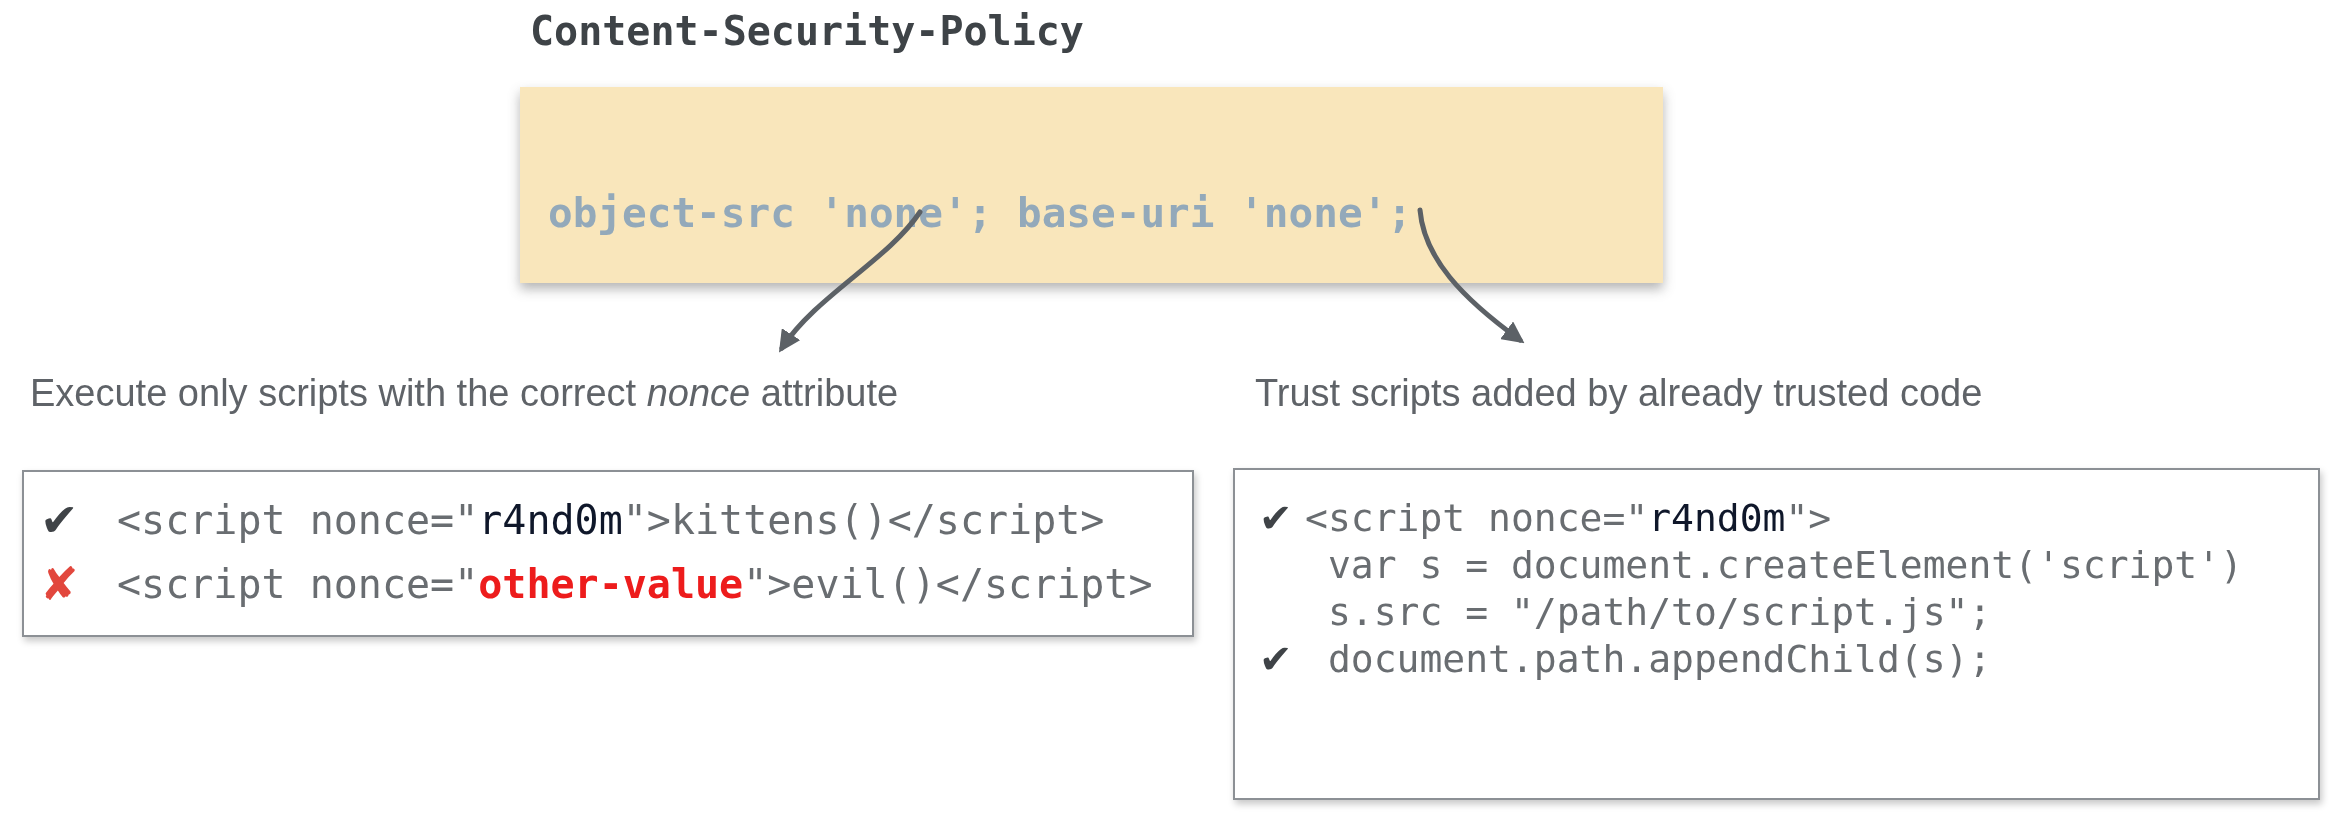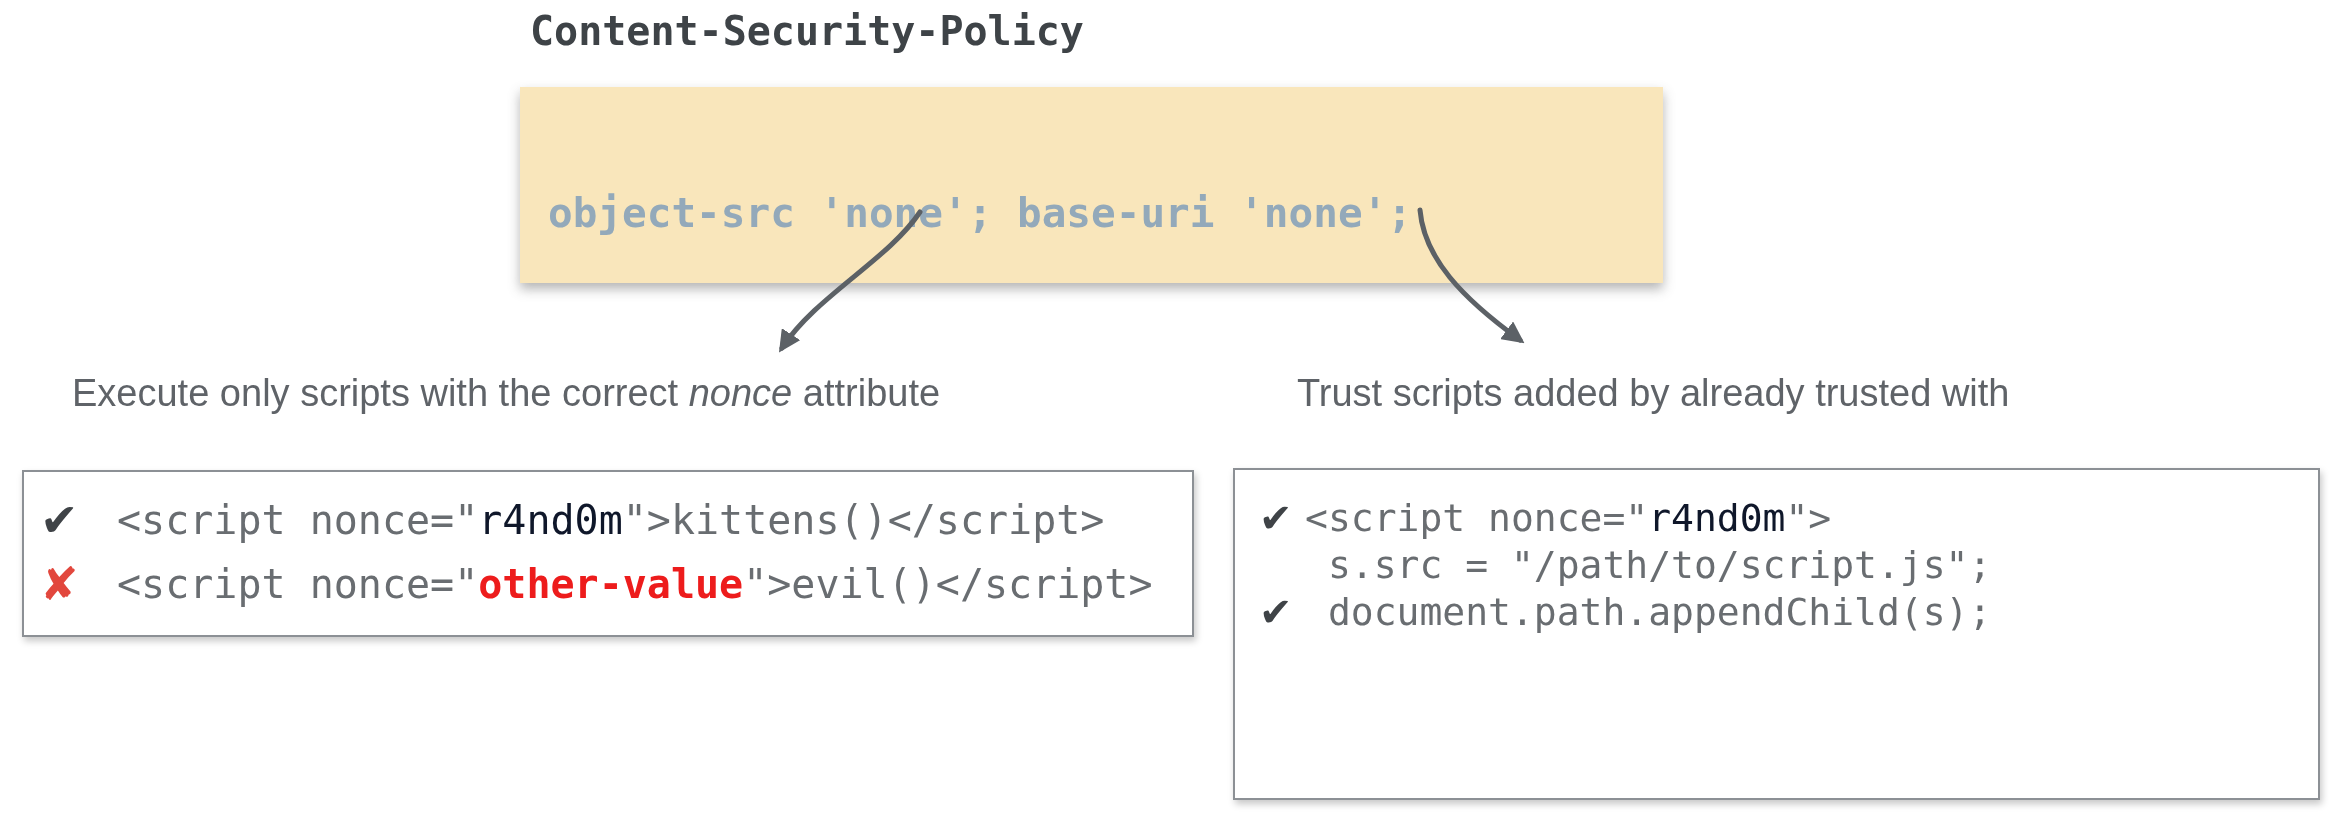--- a/index.html
+++ b/index.html
@@ -37,21 +37,21 @@
 
   
   .arrows {
     position: absolute; left: 0; top: 0; width: 2329px; height: 813px;
     pointer-events: none;
   }
 
   
   .caption {
     position: absolute; top: 372px;
-    font-size: 38px; color: #5F6368; white-space: pre; margin-left: 42px;
+    font-size: 38px; color: #5F6368; white-space: pre;
   }
   .caption-left  { left: 30px; }
   .caption-right { left: 1255px; }
   .caption em { font-style: italic; }
 
   
   .code-box {
     position: absolute;
     background: #ffffff;
     border: 2px solid #8C9095;
@@ -102,39 +102,43 @@
     <marker id="ah" viewBox="0 0 10 10" refX="7.5" refY="5" markerWidth="4.4" markerHeight="4.4" orient="auto">
       <path d="M 0 0 L 10 5 L 0 10 z" fill="#5C6166"></path>
     </marker>
   </defs>
   <path d="M 920 212 C 888 260, 816 296, 782 348" fill="none" stroke="#5C6166" stroke-width="5" stroke-linecap="round" marker-end="url(#ah)"></path>
   <path d="M 1420 210 C 1424 258, 1462 298, 1520 340" fill="none" stroke="#5C6166" stroke-width="5" stroke-linecap="round" marker-end="url(#ah)"></path>
 </svg>
 
 <div class="caption caption-left"><span>Execute only scripts with the correct </span><em>nonce</em><span> attribute</span></div>
 
-<div class="caption caption-right"><span>Trust scripts added by already trusted with</span></div>
+<div class="caption caption-right"><span>Trust scripts added by already trusted code</span></div>
 
 <div class="code-box code-box-left">
   <div class="crow">
     <span class="mark check">✔</span>
     <span class="code"><span>&lt;script nonce="</span><span class="good">r4nd0m</span><span>"&gt;kittens()&lt;/script&gt;</span></span>
   </div>
   <div class="crow">
     <span class="mark cross">✘</span>
     <span class="code"><span>&lt;script nonce="</span><span class="bad">other-value</span><span>"&gt;evil()&lt;/script&gt;</span></span>
   </div>
 </div>
 
 <div class="code-box code-box-right">
   <div class="crow">
     <span class="mark check">✔</span>
     <span class="code"><span>&lt;script nonce="</span><span class="good">r4nd0m</span><span>"&gt;</span></span>
   </div>
   <div class="crow">
     <span class="mark"></span>
+    <span class="code"> var s = document.createElement('script')</span>
+  </div>
+  <div class="crow">
+    <span class="mark"></span>
     <span class="code"> s.src = "/path/to/script.js";</span>
   </div>
   <div class="crow">
     <span class="mark check">✔</span>
     <span class="code"> document.path.appendChild(s);</span>
   </div>
 </div>
 
 </body></html>

